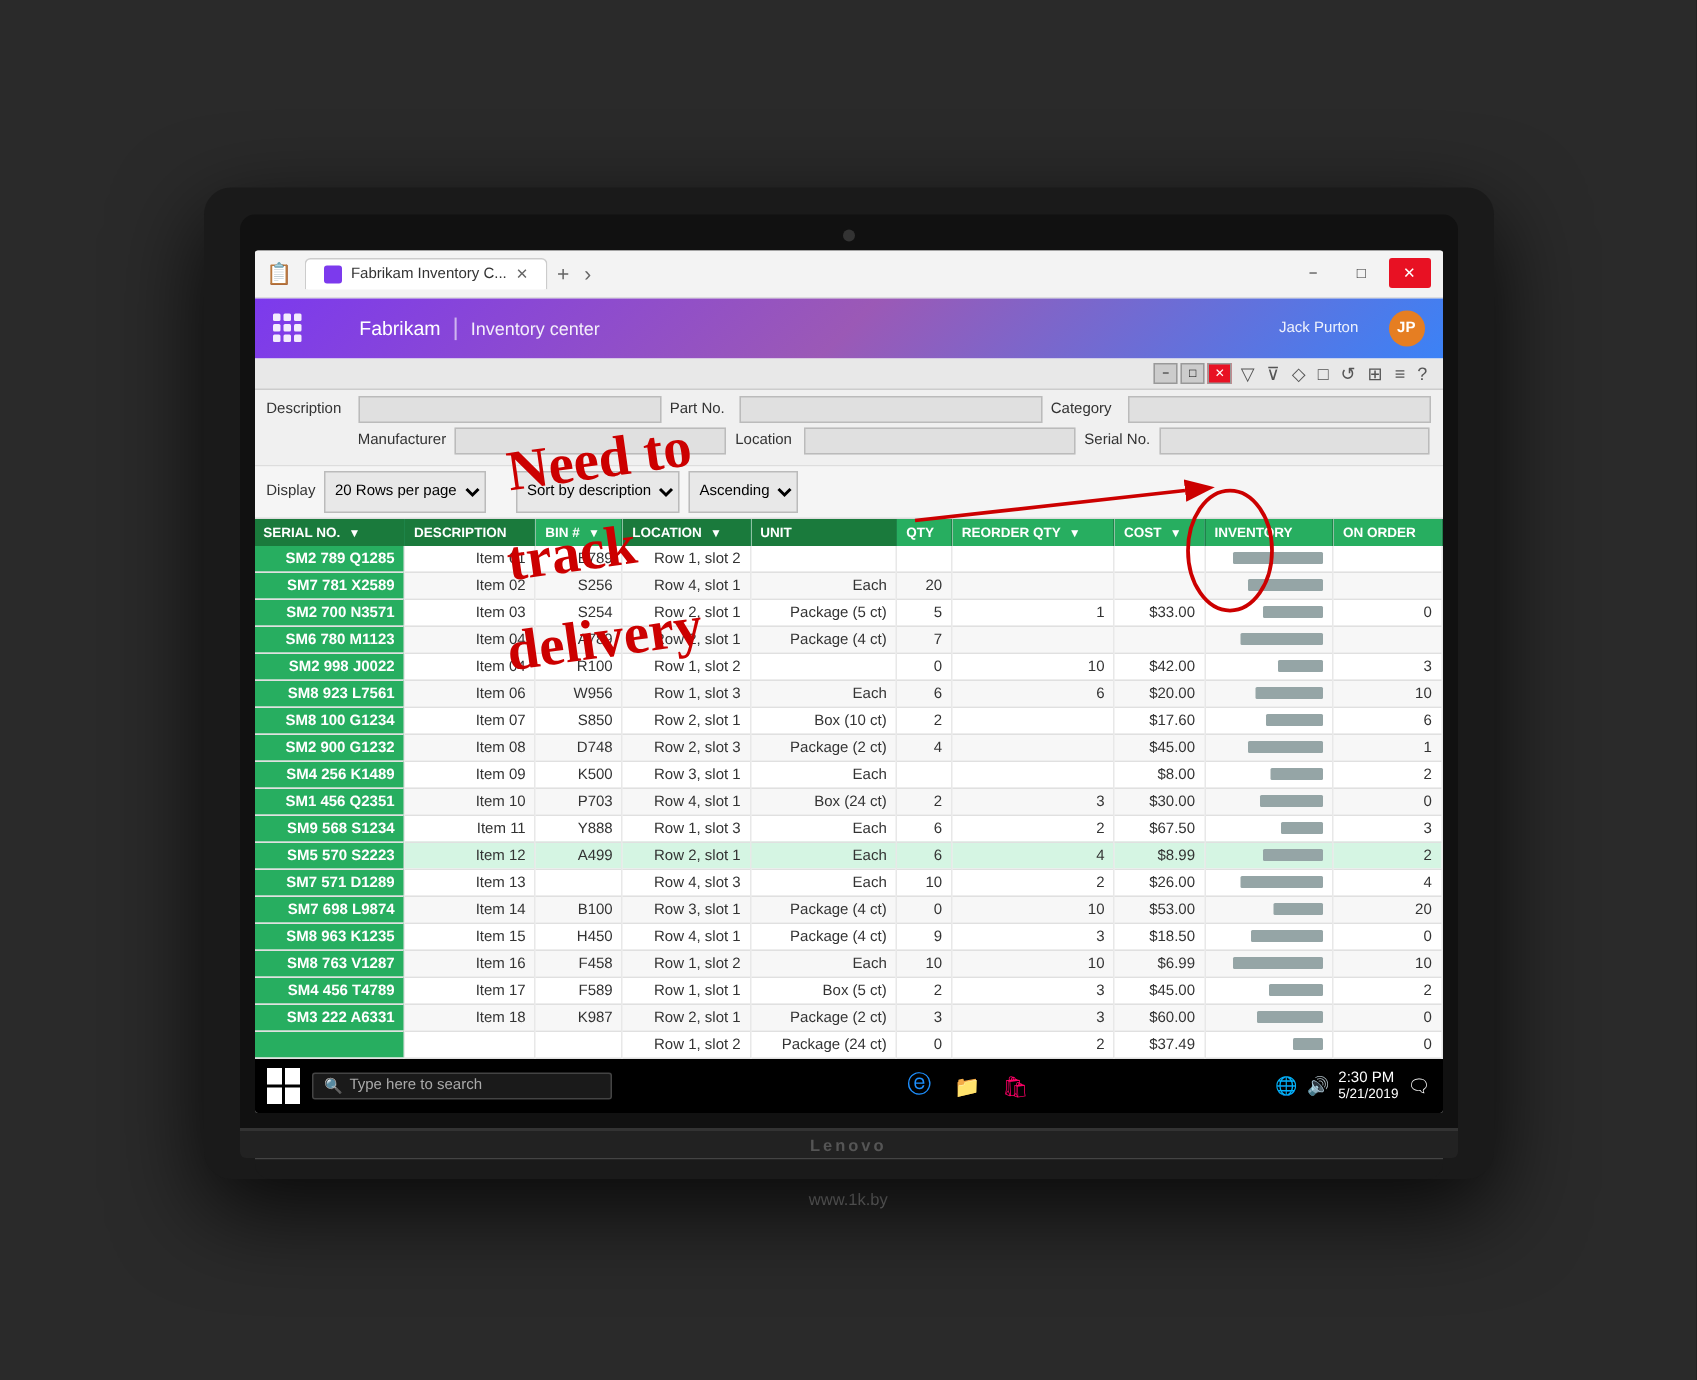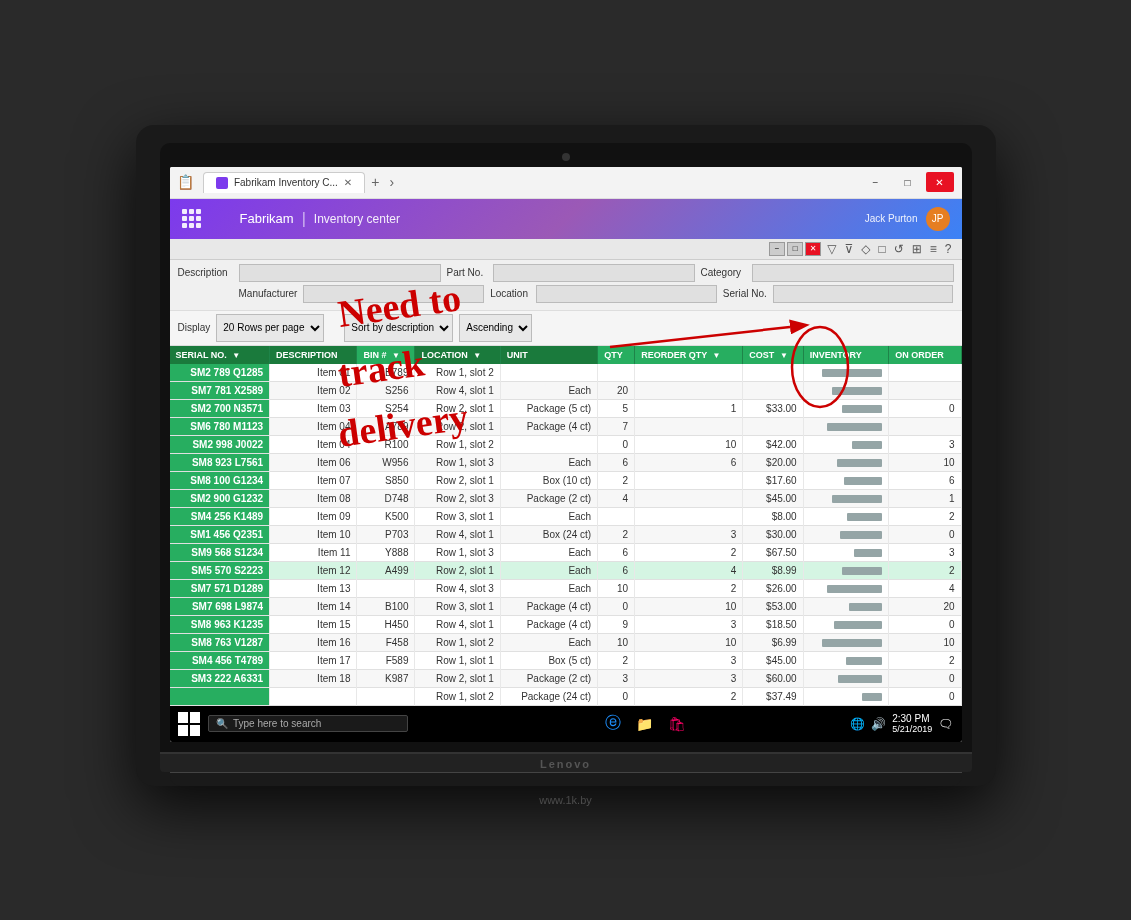--- a/index.html
+++ b/index.html
@@ -152,36 +152,36 @@
 
     .app-header-sub {
       color: rgba(255,255,255,0.9);
       font-size: 12px;
     }
 
     .app-header-right {
       margin-left: auto;
       display: flex;
       align-items: center;
-      gap: 8px;
+      gap: 20px;
       color: rgba(255,255,255,0.9);
       font-size: 11px;
     }
 
     .avatar {
       width: 24px;
       height: 24px;
       border-radius: 50%;
       background: #e67e22;
       display: flex;
       align-items: center;
       justify-content: center;
       color: #fff;
       font-size: 10px;
-      font-weight: normal;
+      font-weight: bold;
     }
 
     
     .toolbar {
       background: #f0f0f0;
       border-bottom: 1px solid #ddd;
       padding: 4px 8px;
     }
 
     .toolbar-row {

